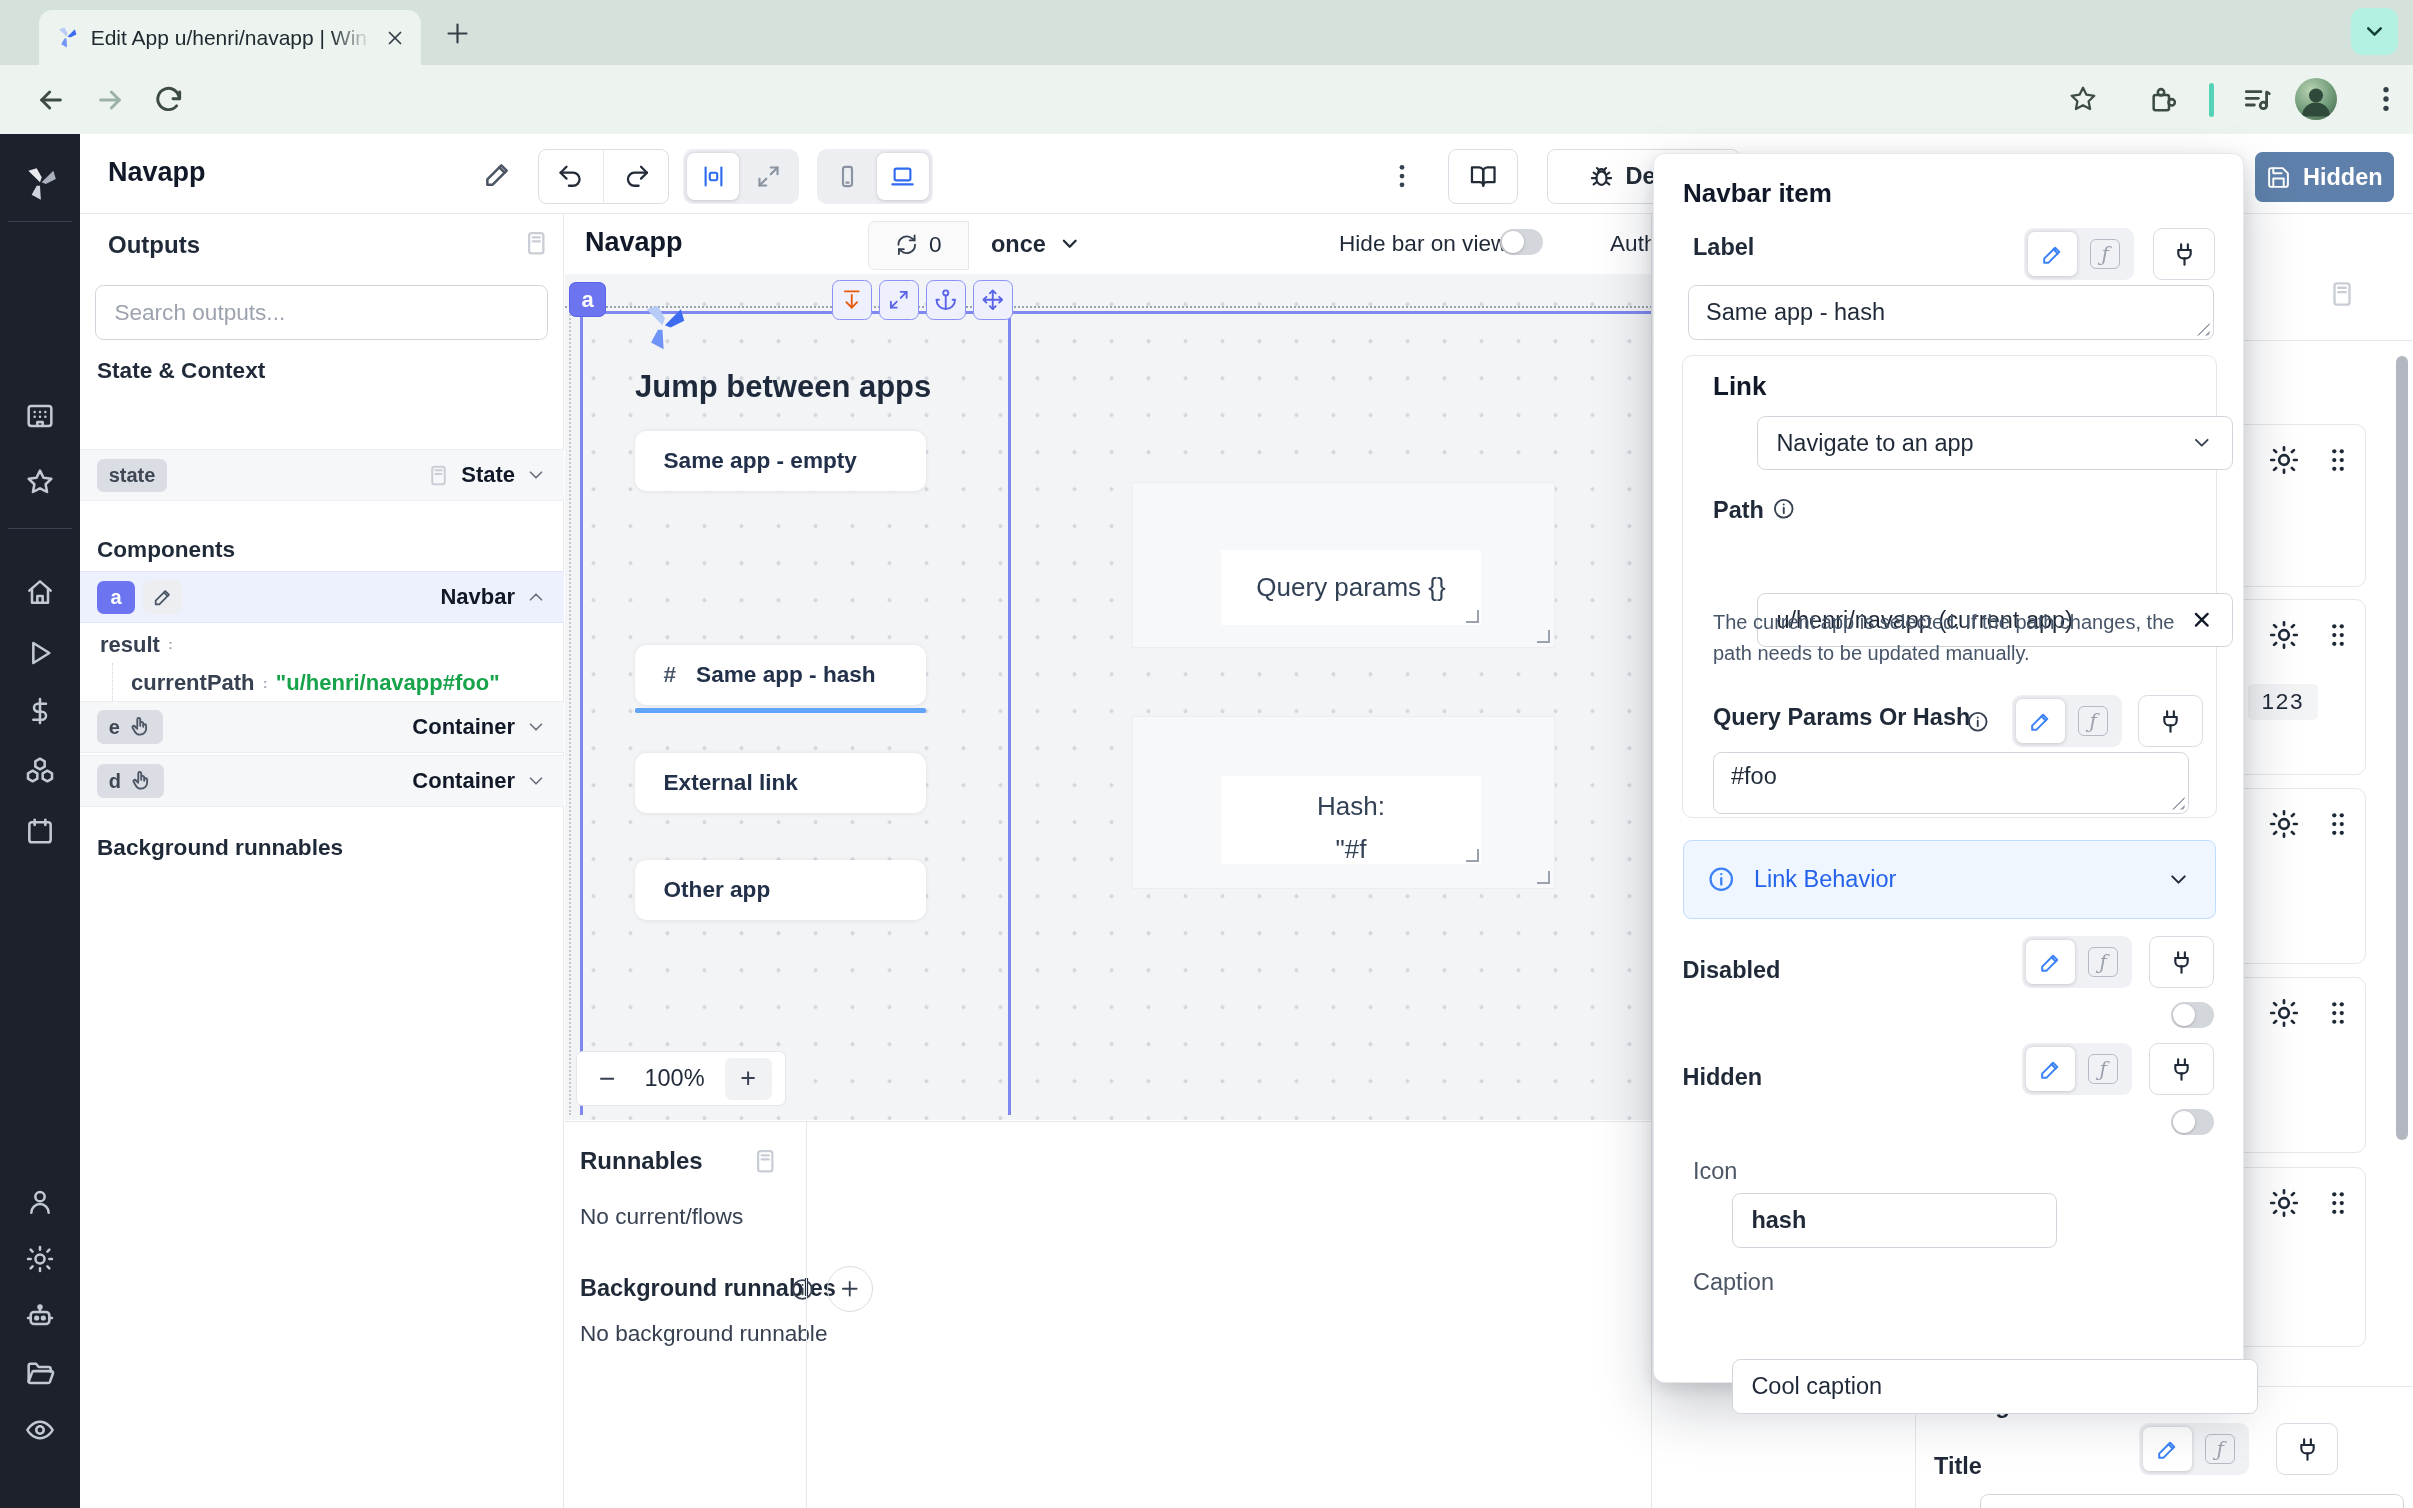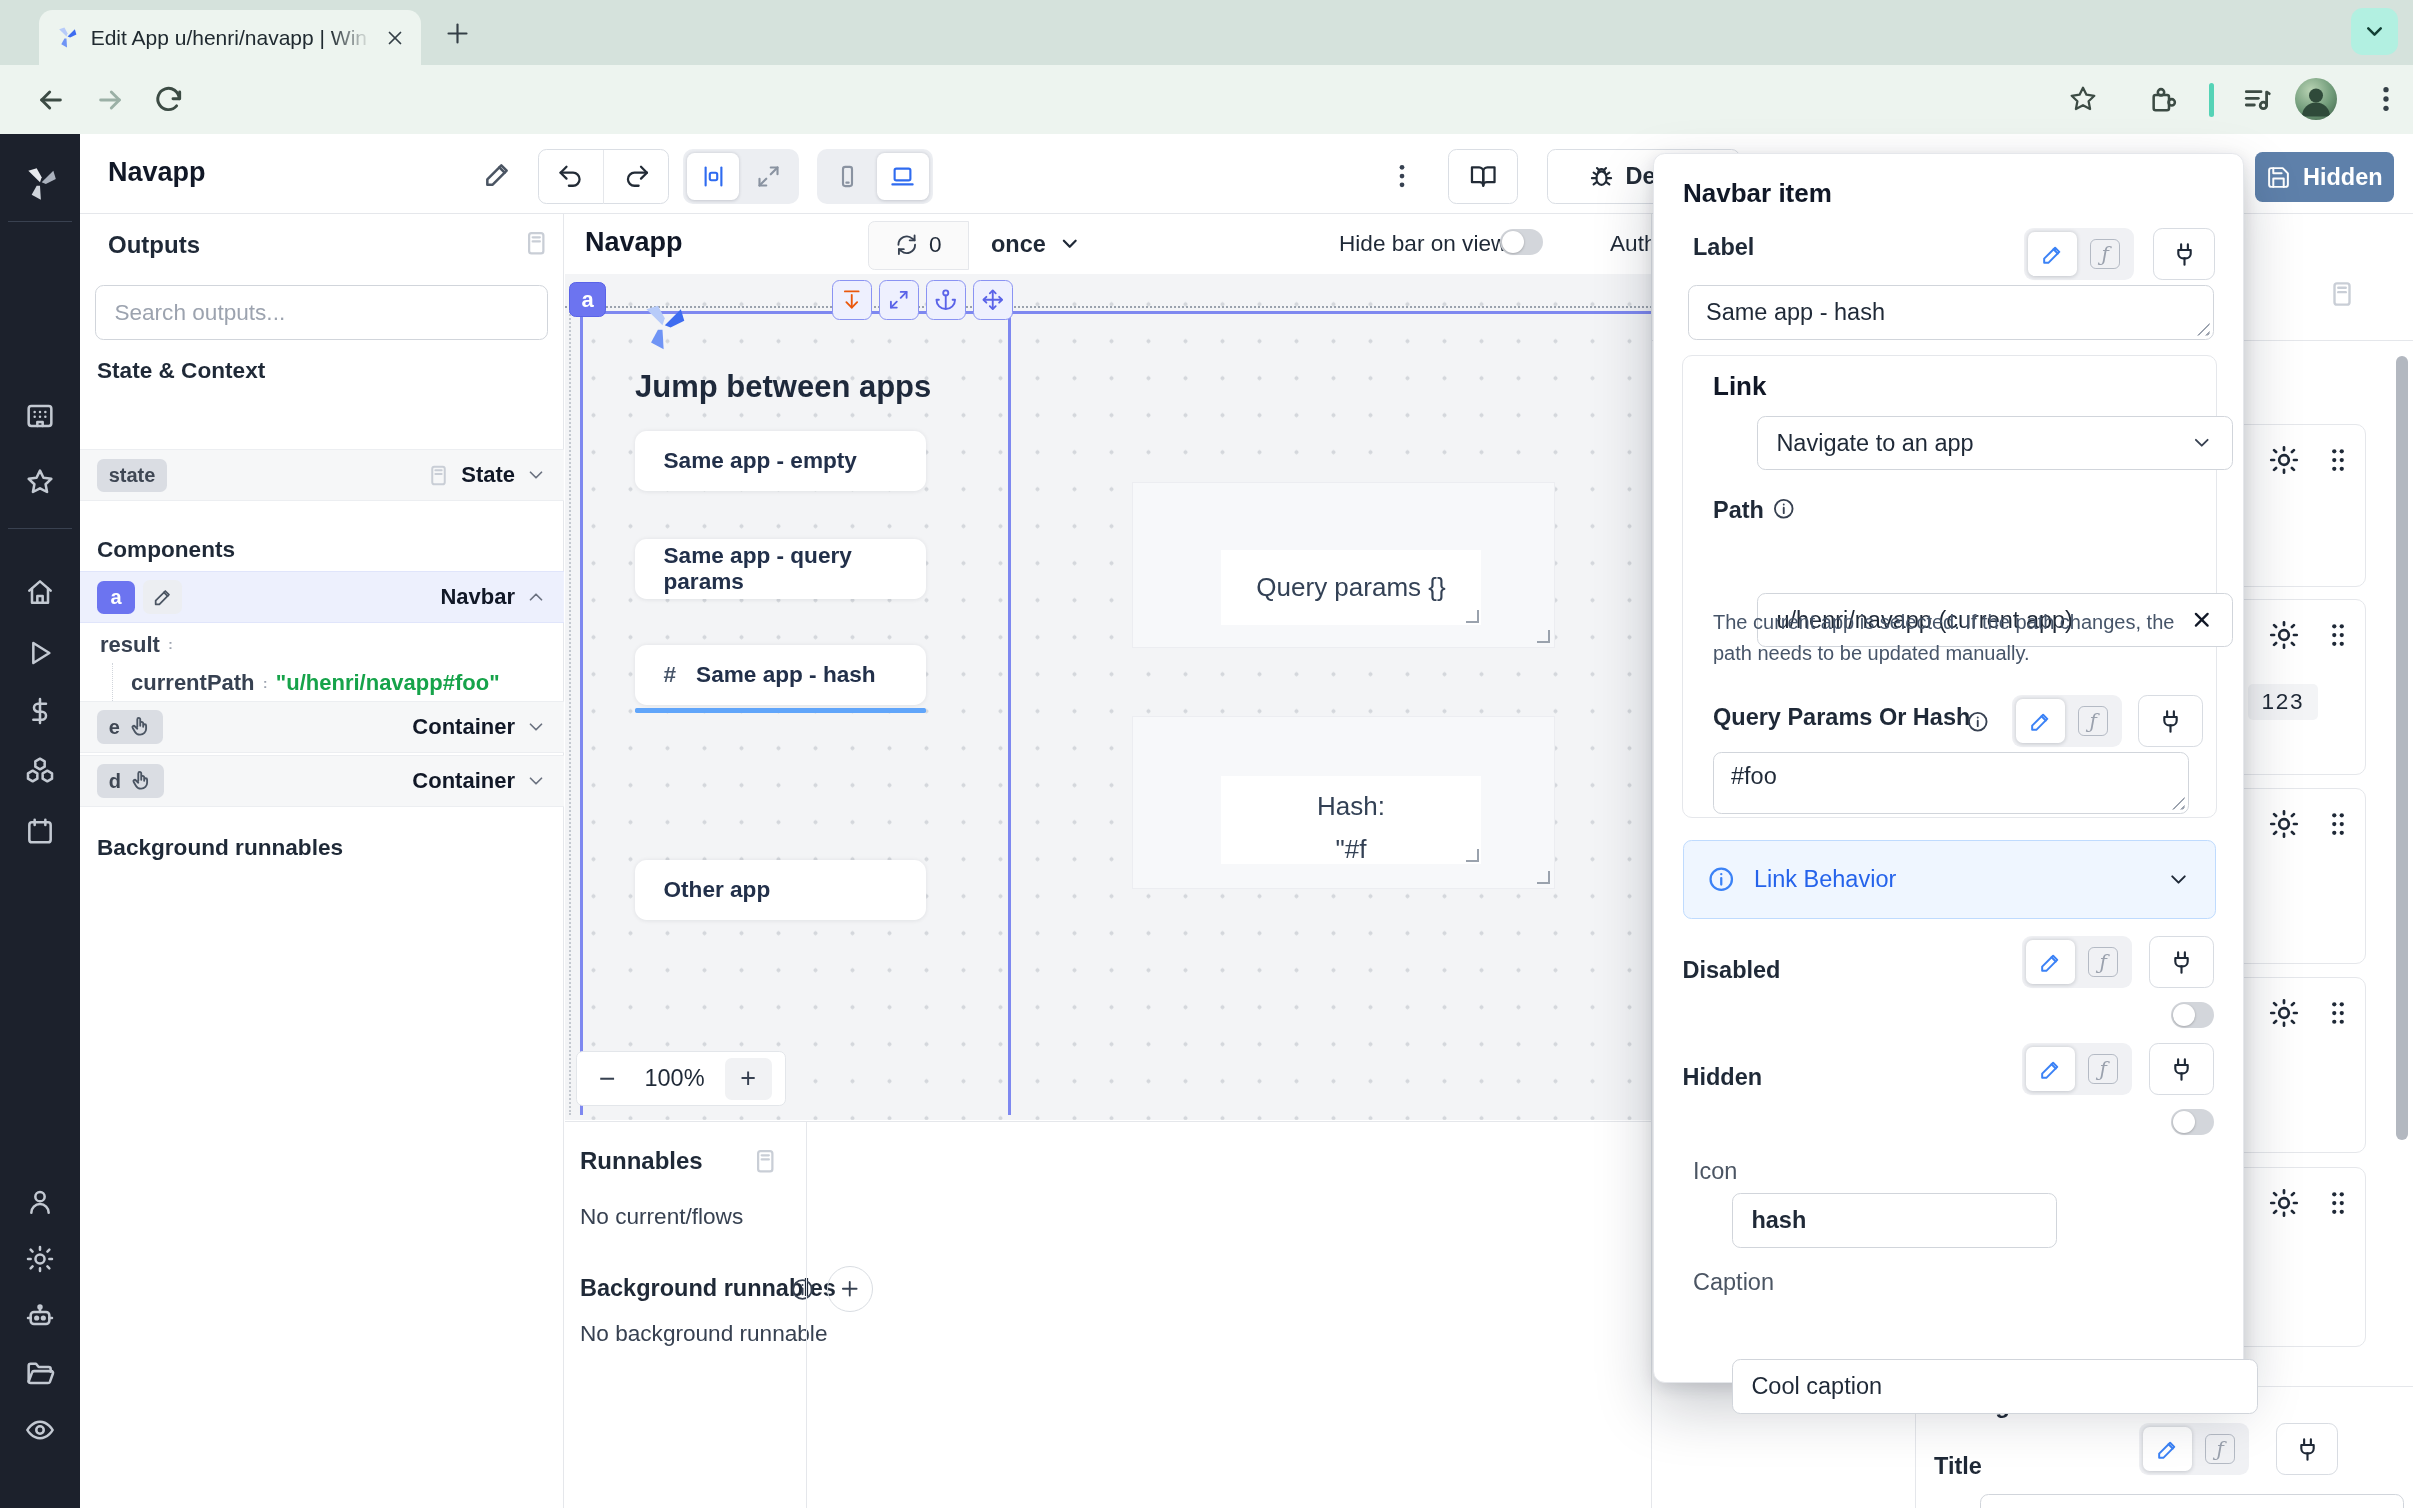--- a/index.html
+++ b/index.html
@@ -468,28 +468,28 @@
       <svg class="abs" style="left:70px;top:26px" width="55" height="55" viewBox="0 0 24 24">
           <path d="M12 11 L5 4 L10 2.5 L13 8 Z" fill="#b7cbf9"></path>
           <path d="M13 11 L20 4 L21.5 9 L15.5 12 Z" fill="#3e6cf0"></path>
           <path d="M12 13 L12.5 21.5 L7 18.5 L10 13 Z" fill="#6f94f5"></path>
         </svg>
       <span class="abs" style="left:70px;top:95px;font-size:31px;font-weight:700;color:#1e293b">Jump between apps</span>
 
       <div class="abs navbtn" style="top:157px">
           <span>Same app - empty</span>
         </div>
-      <div class="abs navbtn" style="top:265px">
-          <span>Same app - query params</span>
-        </div>
       <div class="abs navbtn" style="top:371px;gap:20px">
         <span style="color:#475569">#</span>
         <span>Same app - hash</span>
       </div>
       <div class="abs" style="left:70px;top:434px;width:291px;height:5px;background:#60a5fa;border-radius:1.7px"></div>
+      <div class="abs navbtn" style="top:479px">
+          <span>External link</span>
+        </div>
       <div class="abs navbtn" style="top:586px">
           <span>Other app</span>
         </div>
 
       <div class="abs ghostbox" style="left:567px;top:208px;width:423px;height:166px">
         <div class="abs innerlbl" style="left:88px;top:67px;width:260px;height:75px;justify-content:center">
           <span>Query params {}</span>
           <span class="cornerglyph" style="right:2.5px;bottom:2.5px"></span>
         </div>
         <span class="cornerglyph" style="right:4.2px;bottom:4.2px"></span>

